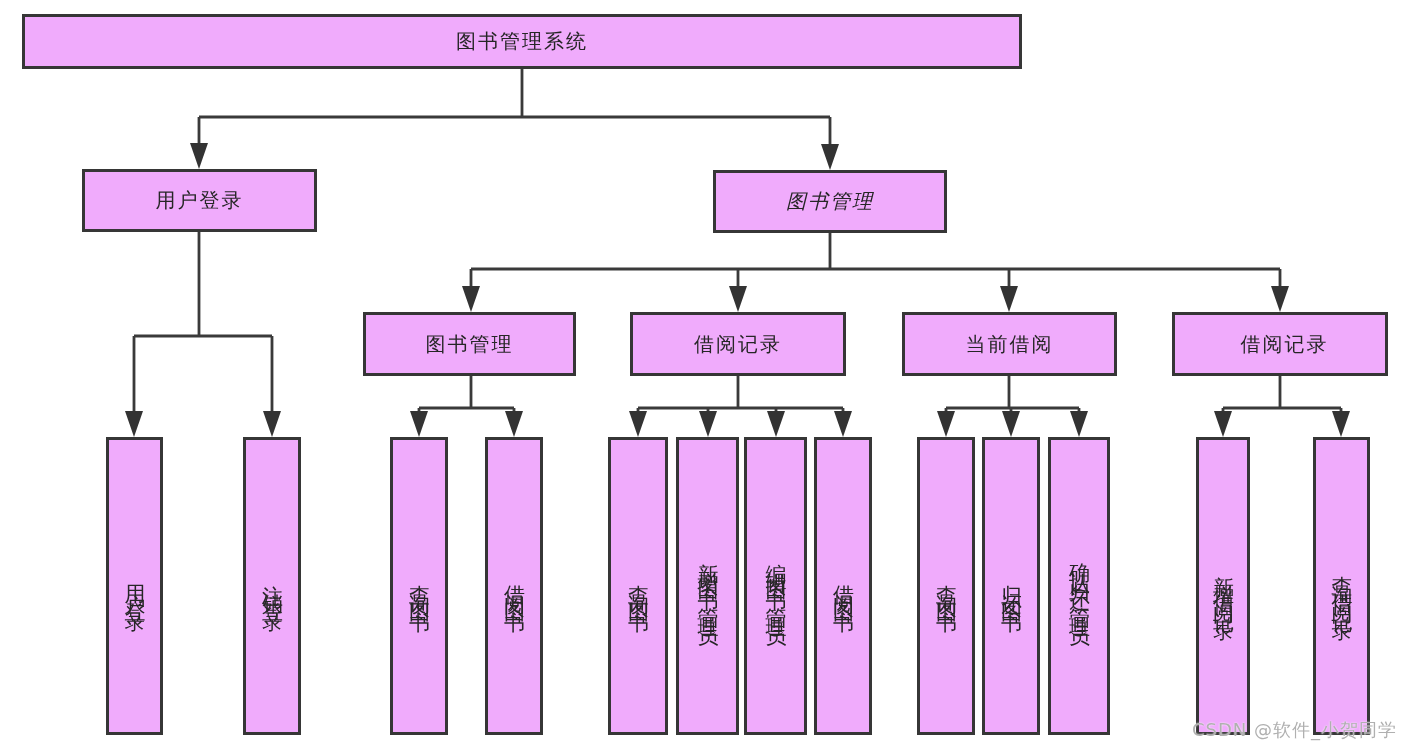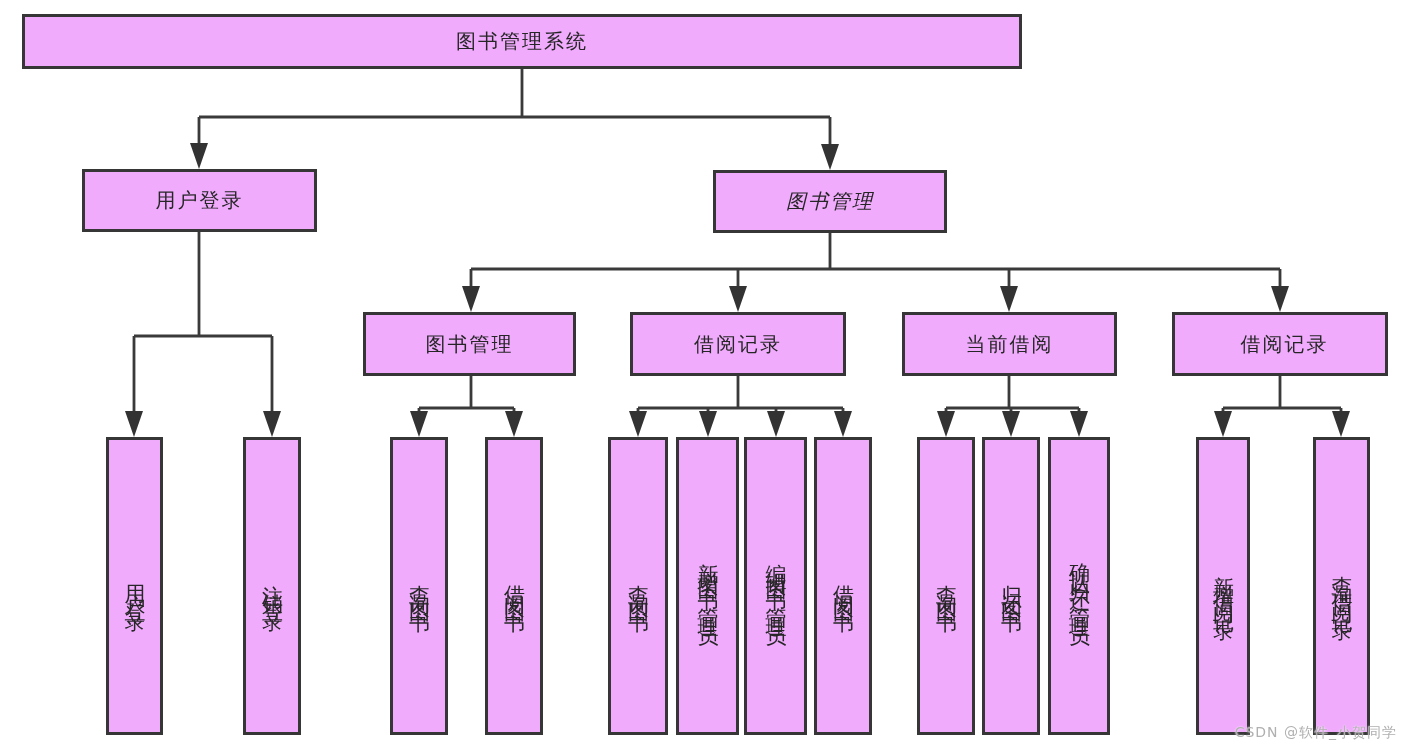--- a/index.html
+++ b/index.html
@@ -19,21 +19,21 @@
   .h-node{font-size:20px;letter-spacing:2px;white-space:nowrap;}
   .v-node{font-size:21px;}
   .v-node .vtext{
     writing-mode:vertical-rl;
     letter-spacing:9px;
     line-height:1;
     white-space:nowrap;
   }
   .watermark{
     position:absolute;right:8px;bottom:5px;z-index:3;
-    font-size:14px;color:#b0b0b0;letter-spacing:1px;
+    font-size:18px;color:#b0b0b0;letter-spacing:1px;
     text-shadow:0 0 2px #ffffff;
     white-space:nowrap;
   }
   path.cline{stroke:#3a3a3a;stroke-width:2.8;fill:none;}
   polygon.ahead{fill:#333333;stroke:none;}
 </style>
 </head>
 <body>
 
 <div class="canvas">

